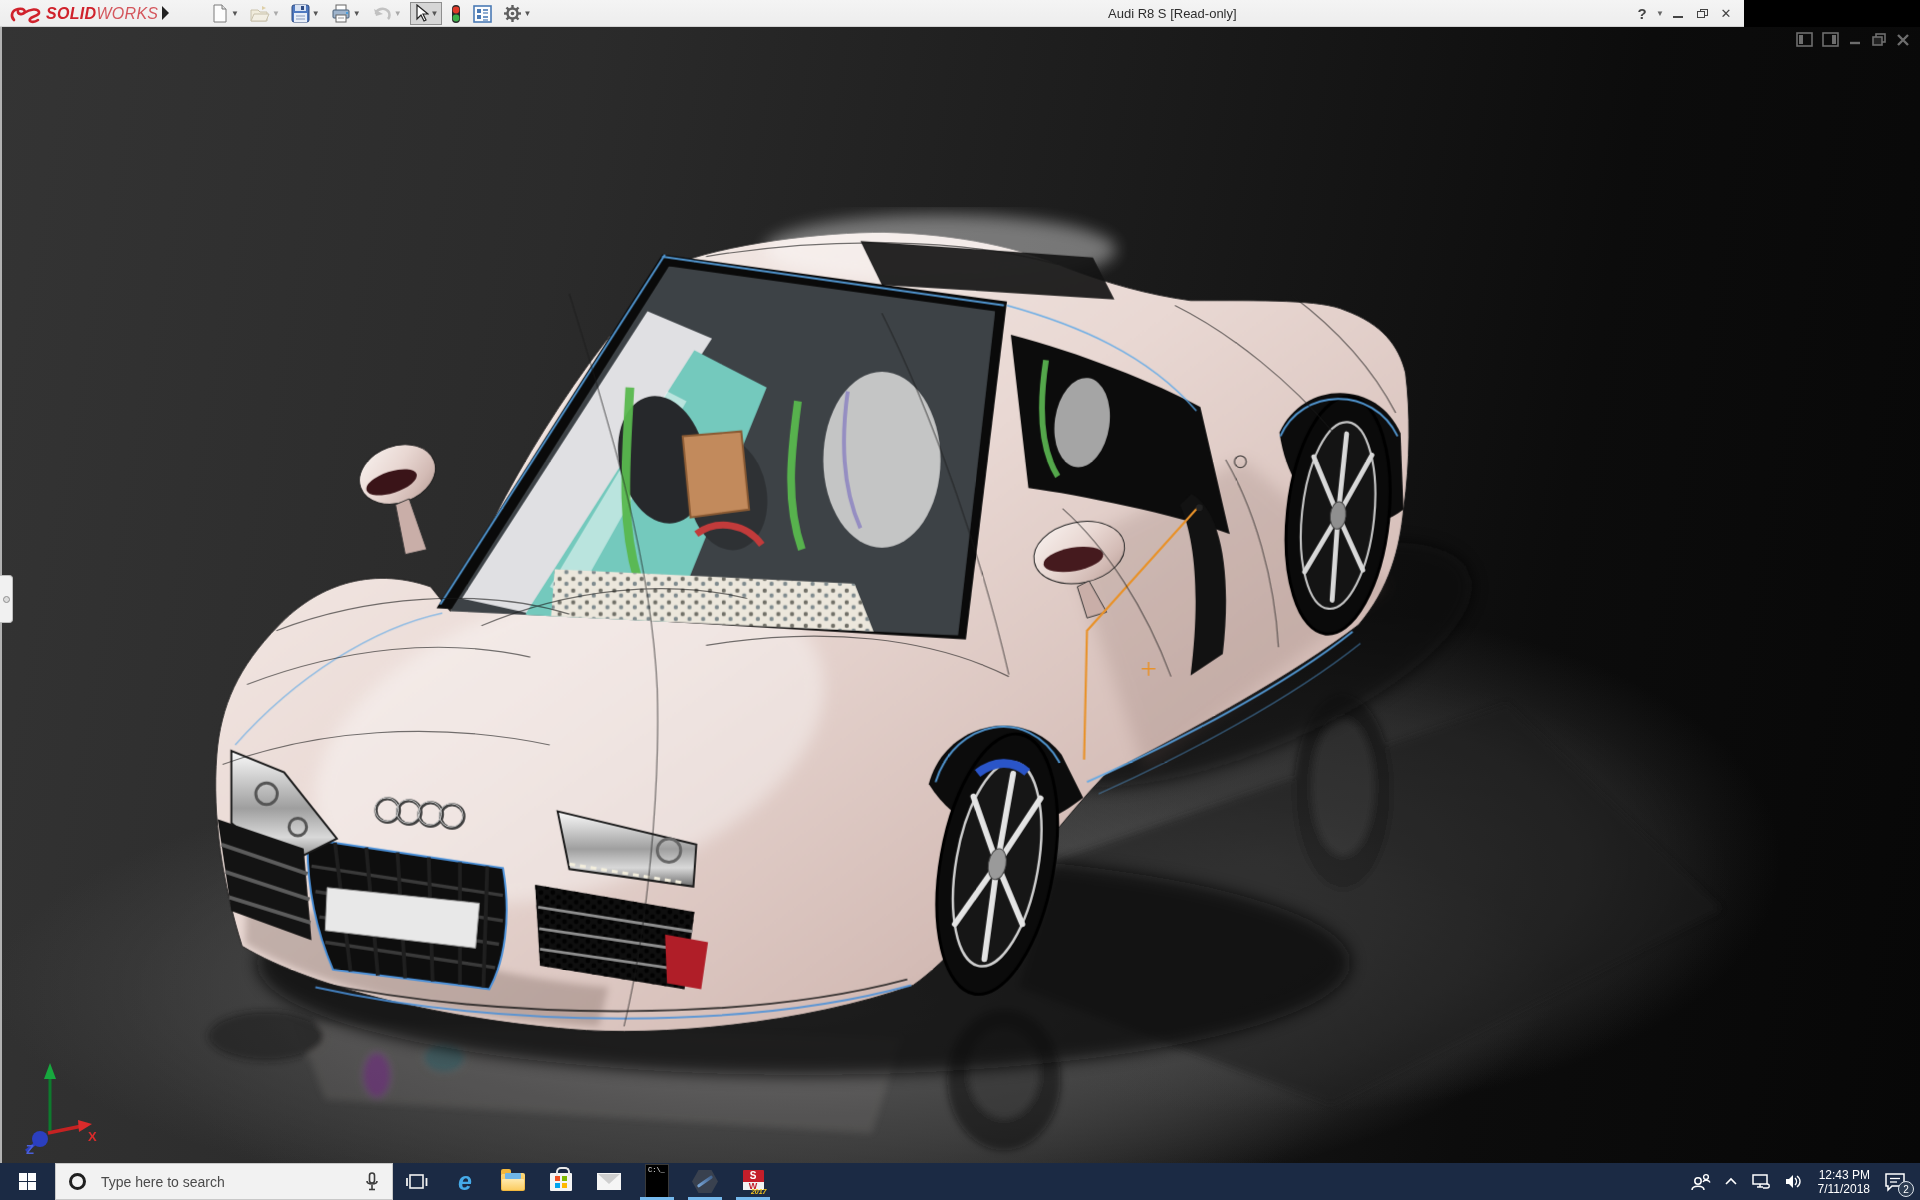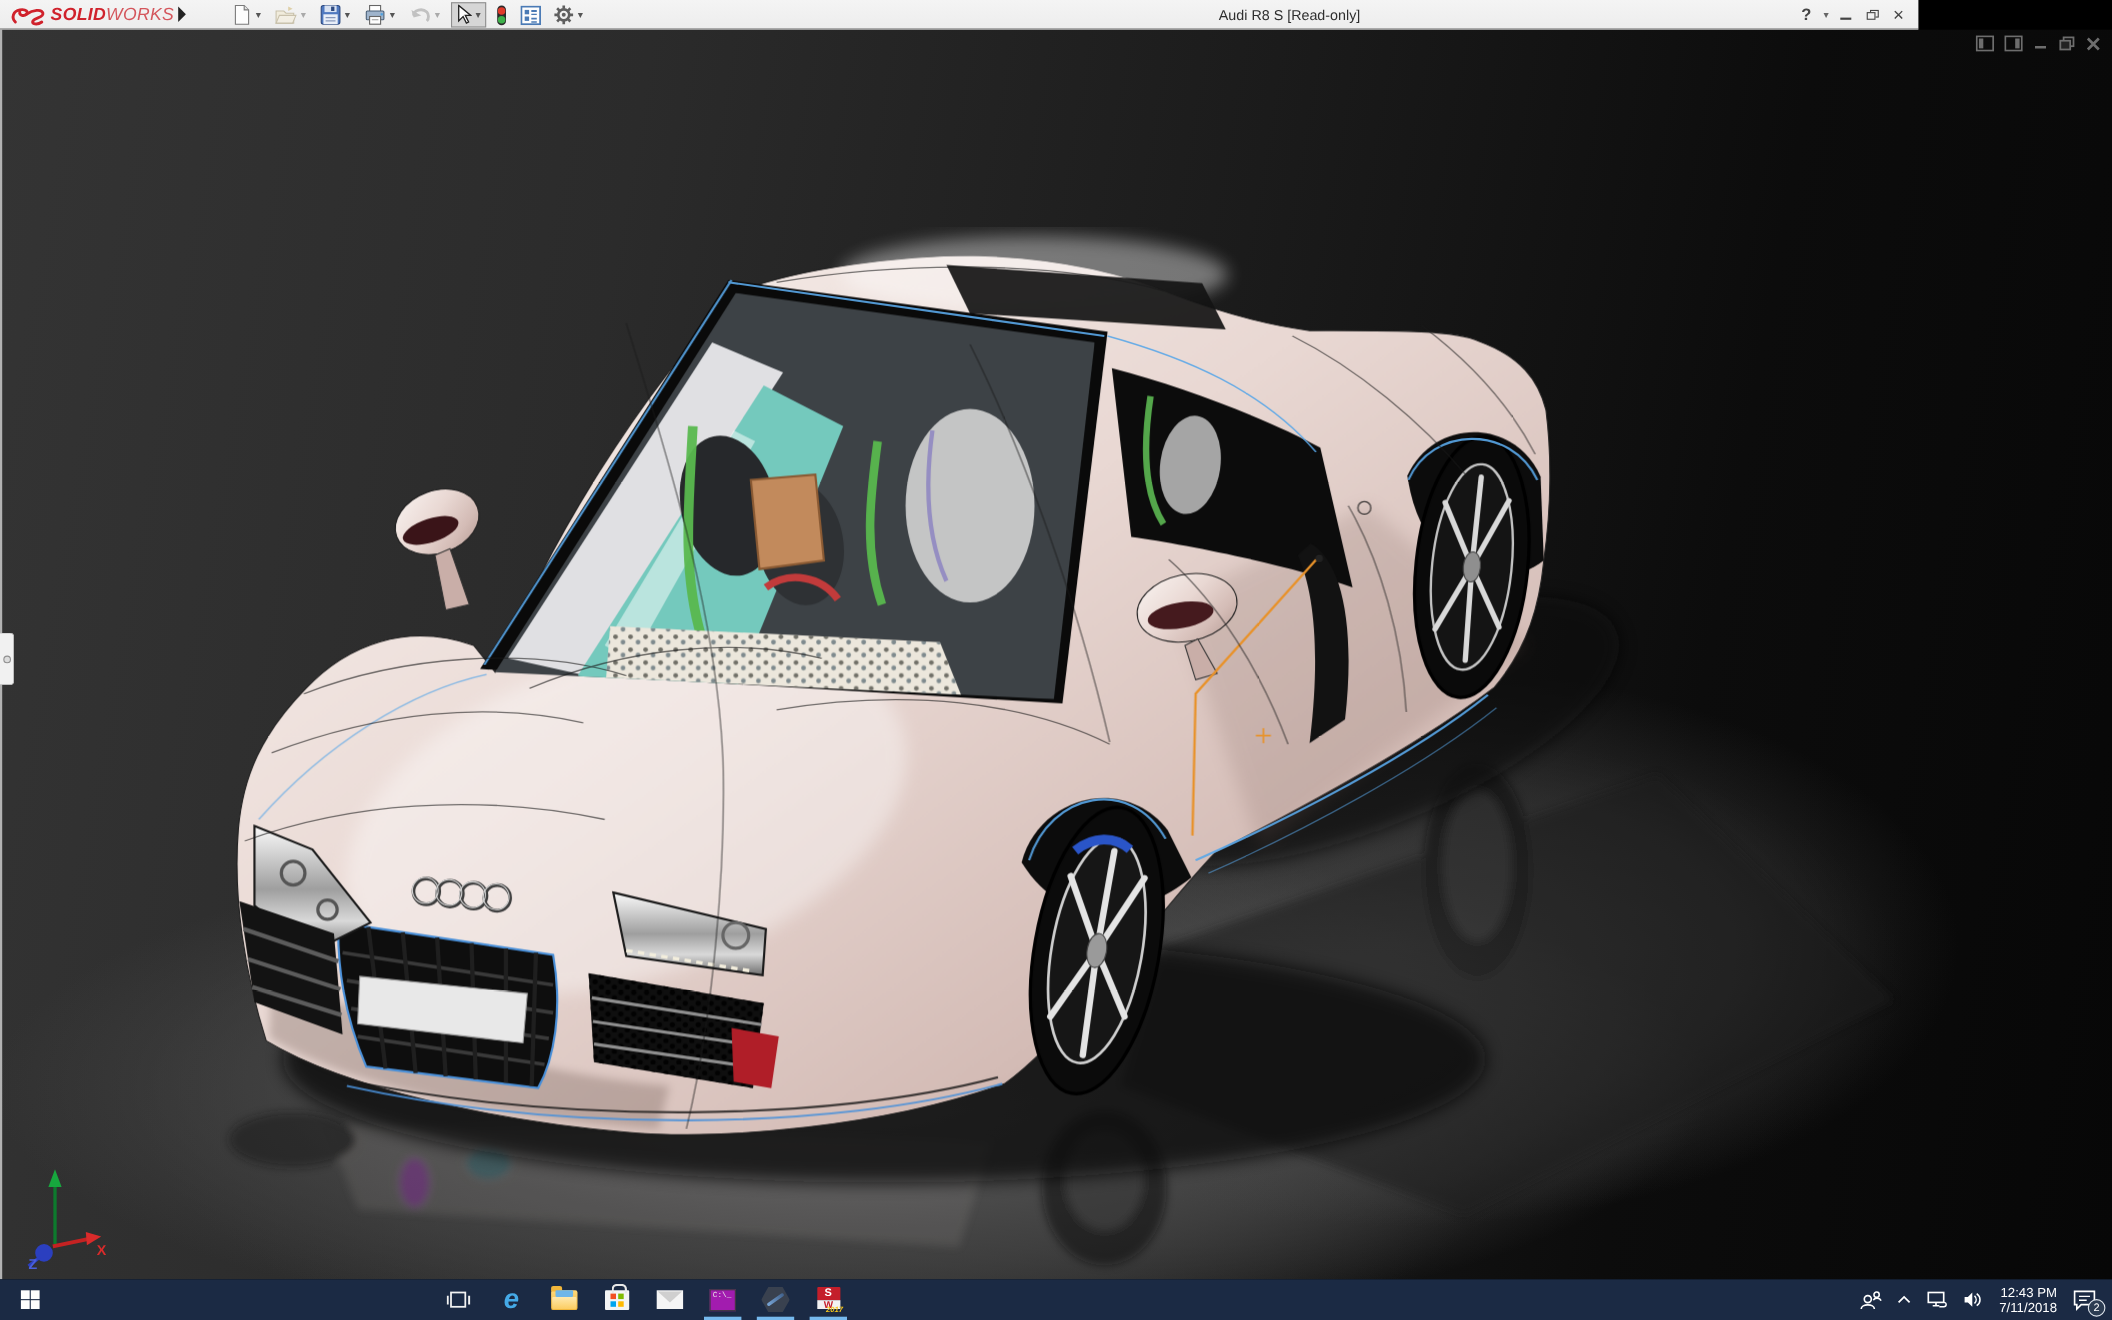--- a/index.html
+++ b/index.html
@@ -72,21 +72,21 @@
   .folder .front { position:absolute; left:1px; right:1px; bottom:1px; height:11px; background:linear-gradient(#ffe9ae,#fccd62); border-radius:1px; }
   .folder .tray { position:absolute; left:4px; bottom:3px; width:16px; height:6px; background:#6fb6e8; border-radius:1px; }
   .storebag { position:relative; width:22px; height:18px; background:#f4f4f4; border-radius:1px; display:flex; align-items:center; justify-content:center; }
   .storebag:before { content:""; position:absolute; top:-6px; left:6px; width:10px; height:7px; border:2px solid #e8e8e8; border-bottom:none; border-radius:5px 5px 0 0; }
   .ms-flag { position:relative; width:12px; height:12px; }
   .ms-flag i { position:absolute; width:5px; height:5px; }
   .ms-flag i:nth-child(1){left:0;top:0;background:#f25022;} .ms-flag i:nth-child(2){right:0;top:0;background:#7fba00;}
   .ms-flag i:nth-child(3){left:0;bottom:0;background:#00a4ef;} .ms-flag i:nth-child(4){right:0;bottom:0;background:#ffb900;}
   .envelope { position:relative; width:24px; height:17px; background:#f5f5f5; }
   .envelope:before { content:""; position:absolute; left:1px; top:1px; border-left:11px solid transparent; border-right:11px solid transparent; border-top:10px solid #cfcfcf; }
-  .cmdbox { width:24px; height:20px; background:#a21caf; border:1px solid #3a3a3a; color:#e8e8e8;
+  .cmdbox { width:24px; height:36px; background:#000000; border:1px solid #3a3a3a; color:#e8e8e8;
             font-family:"Liberation Mono",monospace; font-size:7px; padding:1px 2px; line-height:1.2; }
   .hexagon { width:26px; height:23px; background:#39414f; clip-path:polygon(25% 0,75% 0,100% 50%,75% 100%,25% 100%,0 50%);
              position:relative; display:flex; align-items:center; justify-content:center; }
   .hexagon .slash { width:18px; height:3px; background:linear-gradient(90deg,#7aa7d8,#41618c); transform:rotate(-35deg); border-radius:2px; }
   .swcube { position:relative; width:23px; height:23px; }
   .swcube .top { position:absolute; top:0; left:1px; right:1px; height:12px; background:#c41e2a;
                  color:#fff; font-weight:bold; font-size:10px; text-align:center; line-height:12px; border-radius:1px 1px 0 0; }
   .swcube .bot { position:absolute; top:12px; left:1px; right:1px; height:8px; background:#f2f2f2;
                  color:#c41e2a; font-weight:bold; font-size:9px; text-align:center; line-height:8px; }
   .swcube .year { position:absolute; bottom:-2px; right:-2px; color:#f5c51c; font-size:7px; font-weight:bold; font-style:italic; }
@@ -491,20 +491,30 @@
   <div id="taskbar">
     <div class="start-btn">
       <div class="win-flag">
           <i></i>
           <i></i>
           <i></i>
           <i></i>
         </div>
     </div>
 
+    <div class="search-box">
+      <div class="search-ring"></div>
+      <input class="search-input" type="text" placeholder="Type here to search" style="">
+      <svg class="mic" width="14" height="20" viewBox="0 0 14 20">
+        <rect x="4.5" y="1" width="5" height="10" rx="2.5" fill="none" stroke="#3c3c3c" stroke-width="1.6"></rect>
+        <path d="M 2,9 C 2,13 12,13 12,9" fill="none" stroke="#3c3c3c" stroke-width="1.6"></path>
+        <line x1="7" y1="13" x2="7" y2="17" stroke="#3c3c3c" stroke-width="1.6"></line>
+        <line x1="4" y1="17.5" x2="10" y2="17.5" stroke="#3c3c3c" stroke-width="1.6"></line>
+      </svg>
+    </div>
 
     <div class="tb-apps">
       <div class="tb-app">
         <svg width="22" height="20" viewBox="0 0 22 20">
           <rect x="4" y="3" width="13" height="13" fill="none" stroke="#f2f2f2" stroke-width="1.6"></rect>
           <line x1="1" y1="6" x2="1" y2="14" stroke="#f2f2f2" stroke-width="1.8"></line>
           <line x1="20.5" y1="6" x2="20.5" y2="14" stroke="#f2f2f2" stroke-width="1.8"></line>
         </svg>
       </div>
       <div class="tb-app">

